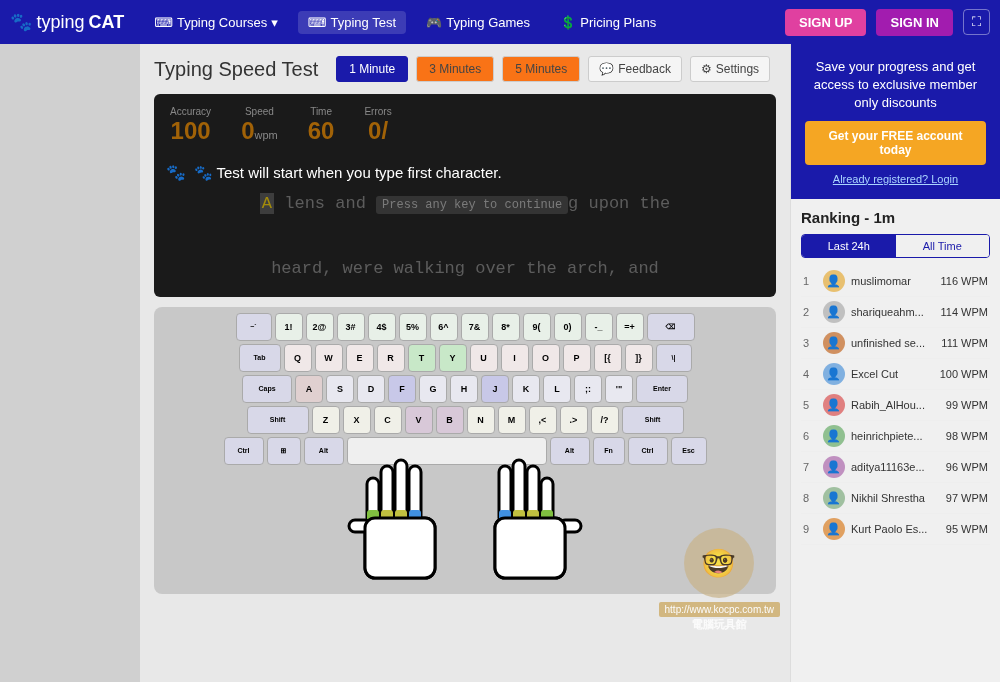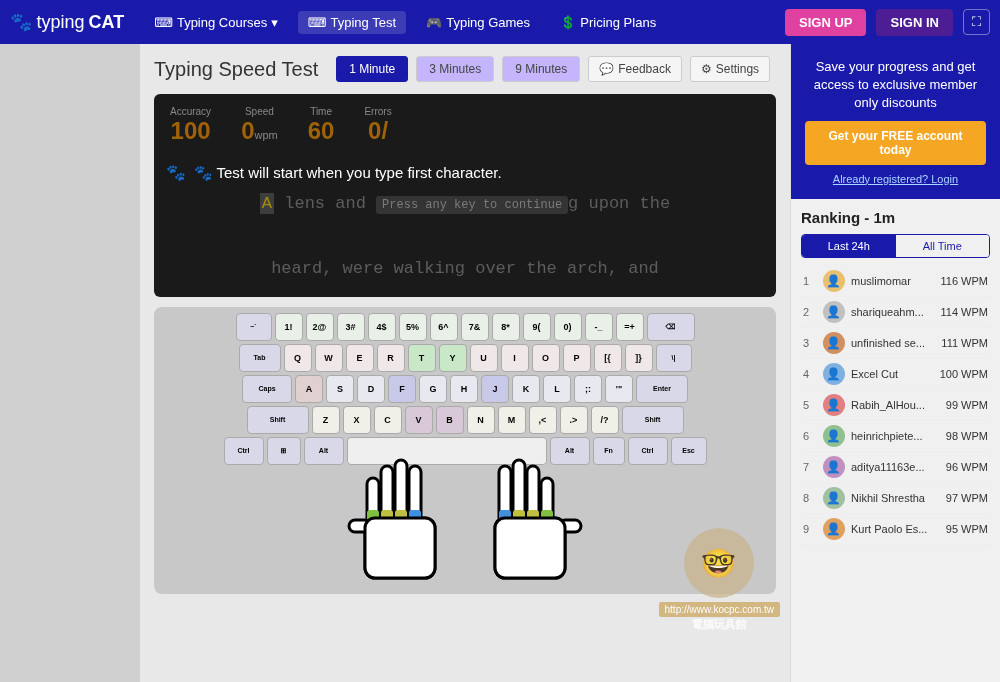--- a/index.html
+++ b/index.html
@@ -39,21 +39,21 @@
       background: #e040a0;
       color: white;
       border: none;
       padding: 6px 14px;
       border-radius: 4px;
       font-size: 13px;
       font-weight: bold;
       cursor: pointer;
     }
     .btn-signin {
-      background: #4c1d95;
+      background: #a21caf;
       color: white;
       border: none;
       padding: 6px 14px;
       border-radius: 4px;
       font-size: 13px;
       font-weight: bold;
       cursor: pointer;
     }
     .btn-fullscreen {
       background: none;
@@ -94,21 +94,21 @@
     }
     #page-title {
       font-size: 20px;
       font-weight: normal;
       color: #333;
       margin-right: 10px;
     }
     .tab-btn {
       padding: 5px 12px;
       border: 1px solid #ccc;
-      background: #c4b5fd;
+      background: #f97316;
       border-radius: 3px;
       font-size: 12px;
       cursor: pointer;
       color: #444;
     }
     .tab-btn.active {
       background: #1a1aaa;
       color: white;
       border-color: #1a1aaa;
     }
@@ -397,21 +397,21 @@
 <div id="main">
 
   <div id="sidebar-left"></div>
 
   <div id="center">
 
     <div id="title-row">
       <span id="page-title">Typing Speed Test</span>
       <button class="tab-btn active">1 Minute</button>
       <button class="tab-btn">3 Minutes</button>
-      <button class="tab-btn">9 Minutes</button>
+      <button class="tab-btn">5 Minutes</button>
       <button class="tab-btn-feedback">
         <span>💬</span>
         <span>Feedback</span>
       </button>
       <button class="tab-btn-settings">
         <span>⚙</span>
         <span>Settings</span>
       </button>
     </div>
 

